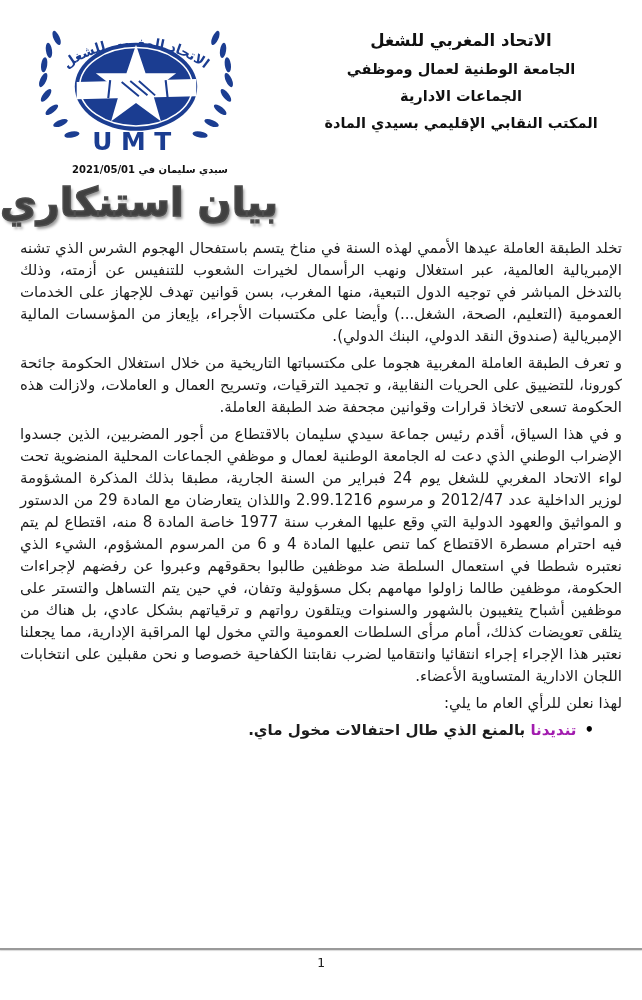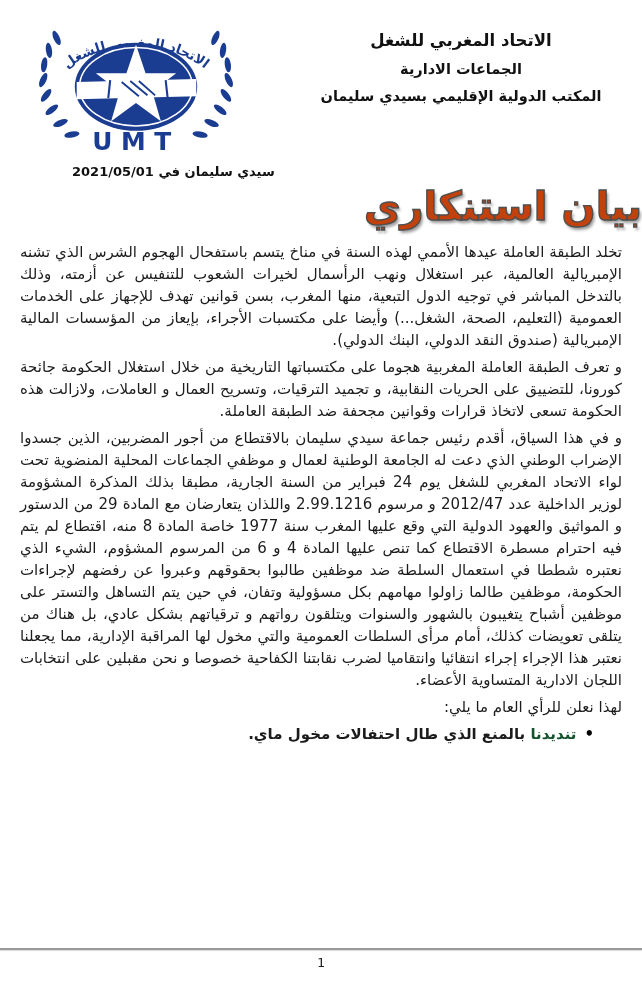--- a/index.html
+++ b/index.html
@@ -33,33 +33,33 @@
     color: #111;
   }
   .org-line { font-size: 14.5px; line-height: 27px; }
   .org-line.first { font-size: 16.5px; line-height: 30px; }
 
   
   .dateline {
     direction: rtl;
     width: max-content;
     margin: 10px 0 0 72px;
-    font-size: 13px;
+    font-size: 10px;
     font-weight: bold;
     color: #111;
   }
 
   
   .title {
     margin-top: 4px;
-    text-align: right;
+    text-align: left;
     font-size: 40px;
     font-weight: bold;
     letter-spacing: 1px;
-    color: #c2410c;
+    color: #404040;
     -webkit-text-stroke: 1.4px #4f4f4f;
     text-shadow: 0 0 1px #555, 2px 3px 3px #9c9c9c;
     direction: rtl;
   }
 
   
   .body-text {
     direction: rtl;
     text-align: justify;
     margin: 12px 20px 0 20px;
@@ -76,21 +76,21 @@
     margin-top: 2px;
     font-weight: bold;
   }
   .demands li { position: relative; }
   .bullet-dot {
     display: inline-block;
     margin-left: 8px;
     font-size: 15px;
     color: #000;
   }
-  .red-lead { color: #14532d; }
+  .red-lead { color: #a21caf; }
 
   
   .footer {
     position: absolute;
     left: 0; right: 0;
     top: 948px;
   }
   .footer-rule {
     border-top: 2px solid #9a9a9a;
     box-shadow: 0 1px 1px rgba(0,0,0,.15);
@@ -153,22 +153,23 @@
           <path d="M 88 75 L 86 94 M 146 75 L 148 93" stroke="#1b3d91" stroke-width="2.2" fill="none"></path>
           <path d="M 100 77 L 118 92 M 109 76 L 127 91 M 118 76 L 135 91" stroke="#1b3d91" stroke-width="2" fill="none"></path>
         </g>
 
         <text x="115" y="148" text-anchor="middle" font-size="26" font-weight="bold" letter-spacing="9" fill="#1b3d91">UMT</text>
       </svg>
     </div>
 
     <div class="org-block">
       <div class="org-line first">الاتحاد المغربي للشغل</div>
+      <div class="org-line">الجامعة الوطنية لعمال وموظفي</div>
       <div class="org-line">الجماعات الادارية</div>
-      <div class="org-line">المكتب الدولية الإقليمي بسيدي سليمان</div>
+      <div class="org-line">المكتب النقابي الإقليمي بسيدي المادة</div>
     </div>
   </div>
 
   <div class="dateline">سيدي سليمان في 2021/05/01</div>
 
   <h1 class="title">بيان استنكاري</h1>
 
   <div class="body-text">
     <p>تخلد الطبقة العاملة عيدها الأممي لهذه السنة في مناخ يتسم باستفحال الهجوم الشرس الذي تشنه الإمبريالية العالمية، عبر استغلال ونهب الرأسمال لخيرات الشعوب للتنفيس عن أزمته، وذلك بالتدخل المباشر في توجيه الدول التبعية، منها المغرب، بسن قوانين تهدف للإجهاز على الخدمات العمومية (التعليم، الصحة، الشغل...) وأيضا على مكتسبات الأجراء، بإيعاز من المؤسسات المالية الإمبريالية (صندوق النقد الدولي، البنك الدولي).</p>
     <p>و تعرف الطبقة العاملة المغربية هجوما على مكتسباتها التاريخية من خلال استغلال الحكومة جائحة كورونا، للتضييق على الحريات النقابية، و تجميد الترقيات، وتسريح العمال و العاملات، ولازالت هذه الحكومة تسعى لاتخاذ قرارات وقوانين مجحفة ضد الطبقة العاملة.</p>

